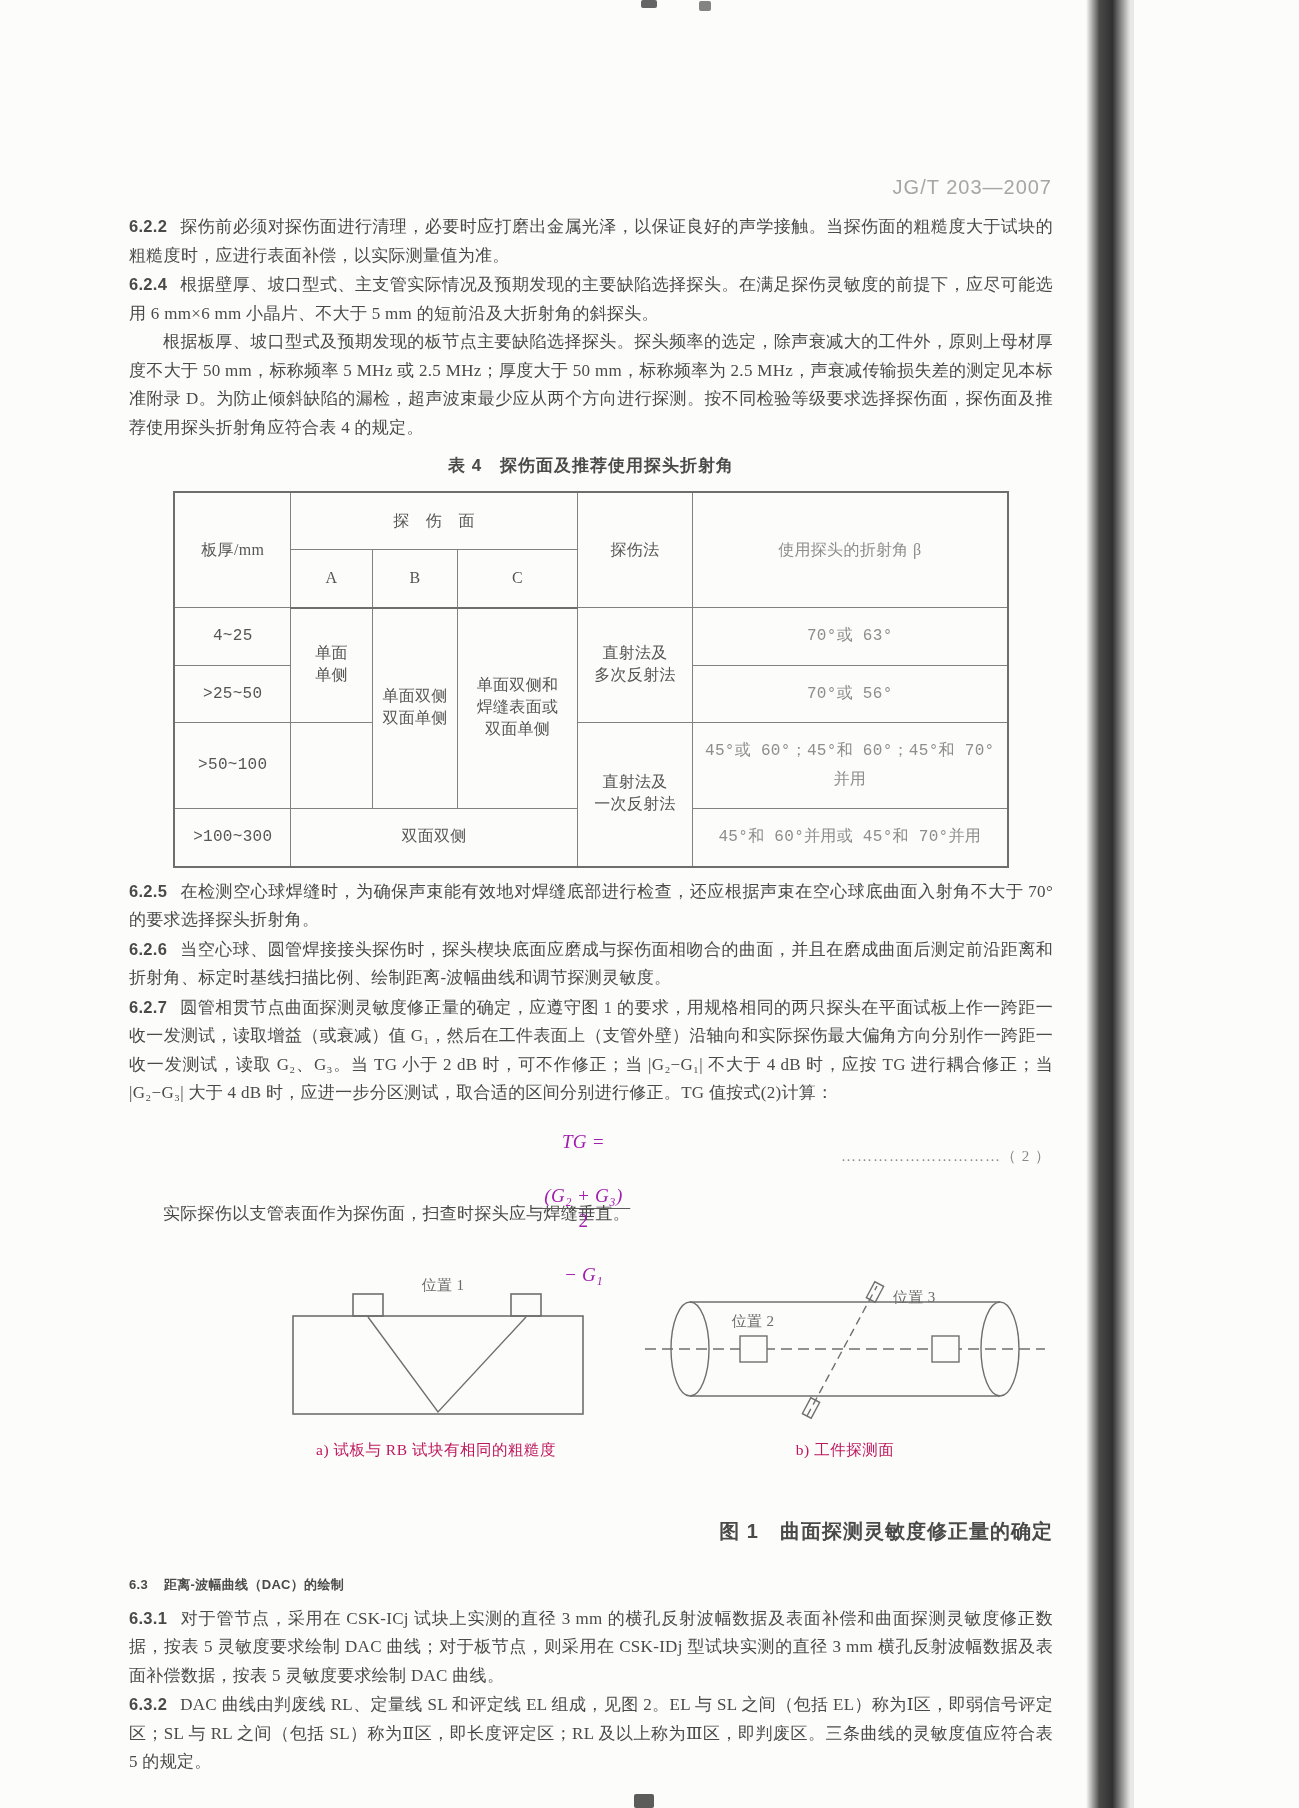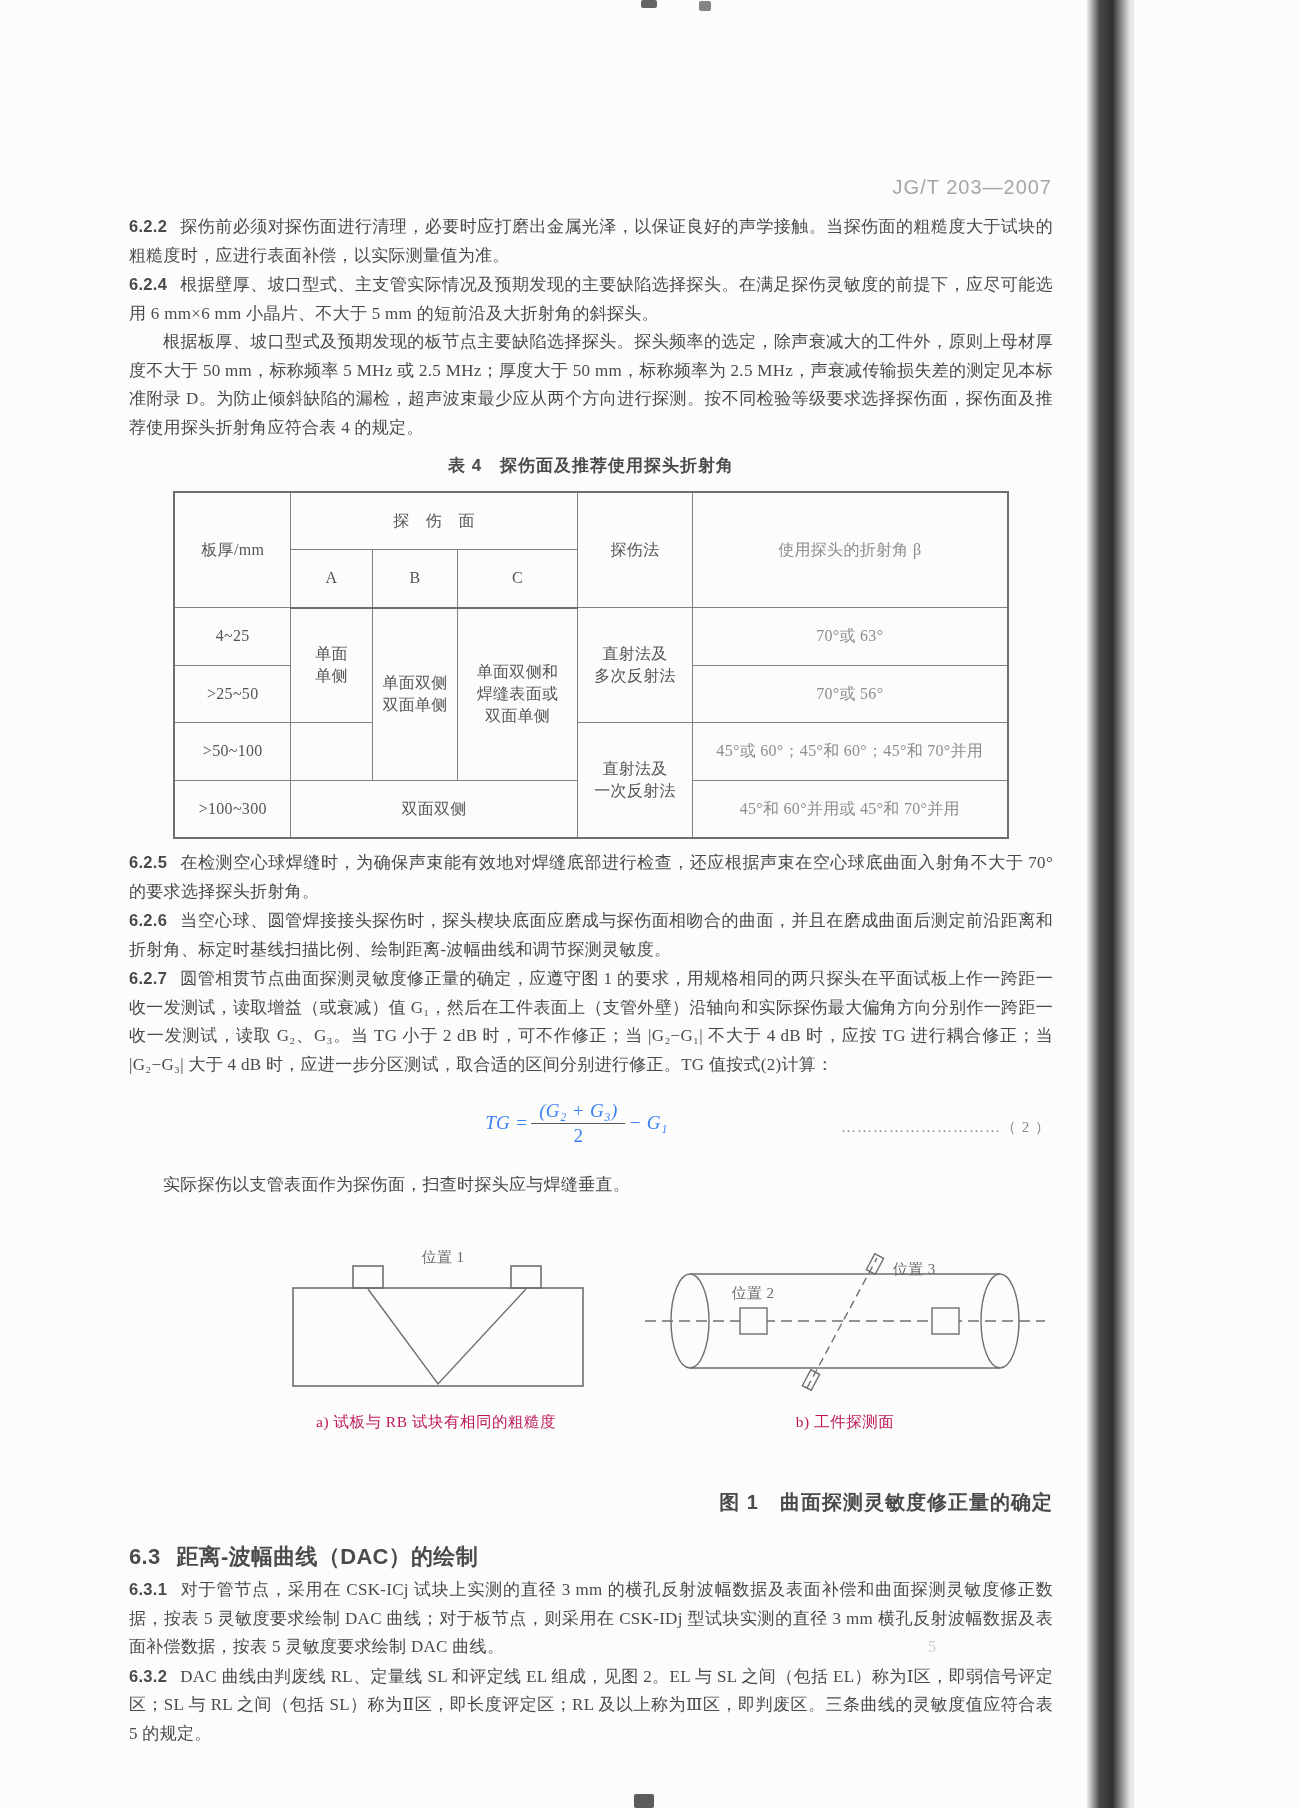--- a/index.html
+++ b/index.html
@@ -47,29 +47,29 @@
     table-layout:fixed; border:2px solid #6e6e6e;
     font-size:16px; color:#555;
   }
   table.t4 td {
     border:1px solid #818181; text-align:center; vertical-align:middle;
     padding:14px 4px;
   }
   tr.h1 { height:42px; }
   tr.h2 { height:34px; }
   tr.h2 td { border-bottom:2px solid #6e6e6e; }
-  tr.dr { height:38px; }
+  tr.dr { height:38px;font-family:Liberation Mono, monospace; }
   .pre { white-space:pre-line; line-height:22px; }
   .faded { color:#8d8d8d; }
 
   .formula-row { position:relative; margin:16px 0 6px; height:70px; }
   .formula-body {
     position:absolute; left:50%; top:4px; transform:translateX(-58%);
-    display:flex; align-items:center; gap:3px;
-    font-size:19px; color:#3b82f6;
+    display:flex; align-items:center; gap:28px;
+    font-size:19px; color:#a21caf;flex-direction:column;
   }
   .formula-body .it { font-style:italic; }
   .frac { display:inline-flex; flex-direction:column; align-items:center; line-height:24px; }
   .fnum { padding:0 8px; border-bottom:1.5px solid #5a5a5a; font-style:italic; }
   .fden { font-style:normal; }
   .eq-leader {
     position:absolute; right:2px; top:18px; font-size:15px;
     color:#8a8a8a; letter-spacing:1px; white-space:nowrap;
   }
 
@@ -78,21 +78,21 @@
   .fig-a { margin-left:142px; }
   .fig-b { margin-left:auto; margin-right:8px; }
   .fig svg { display:block; margin:0 auto; }
   .fig-caption { font-size:15.5px; margin-top:12px; color:#be185d; letter-spacing:0.5px; }
   .fig1-caption {
     text-align:right; font-weight:bold; font-size:20px;
     font-family:"Liberation Sans",sans-serif; margin-top:52px; letter-spacing:1px;
   }
   .h63 {
     font-family:"Liberation Sans",sans-serif; font-weight:bold;
-    font-size:22px; margin-top:26px; margin-bottom:4px; text-align:left;
+    font-size:13px; margin-top:26px; margin-bottom:4px; text-align:left;
   }
   .h63 .hnum { margin-right:16px; }
   .pageno {
     position:absolute; left:928px; top:1638px;
     font-size:16px; color:#cccccc;
   }
   .diagram-text { font-size:15px; fill:#6a6a6a; font-family:"Liberation Serif","DejaVu Serif",serif; }
 </style>
 </head>
 <body>

